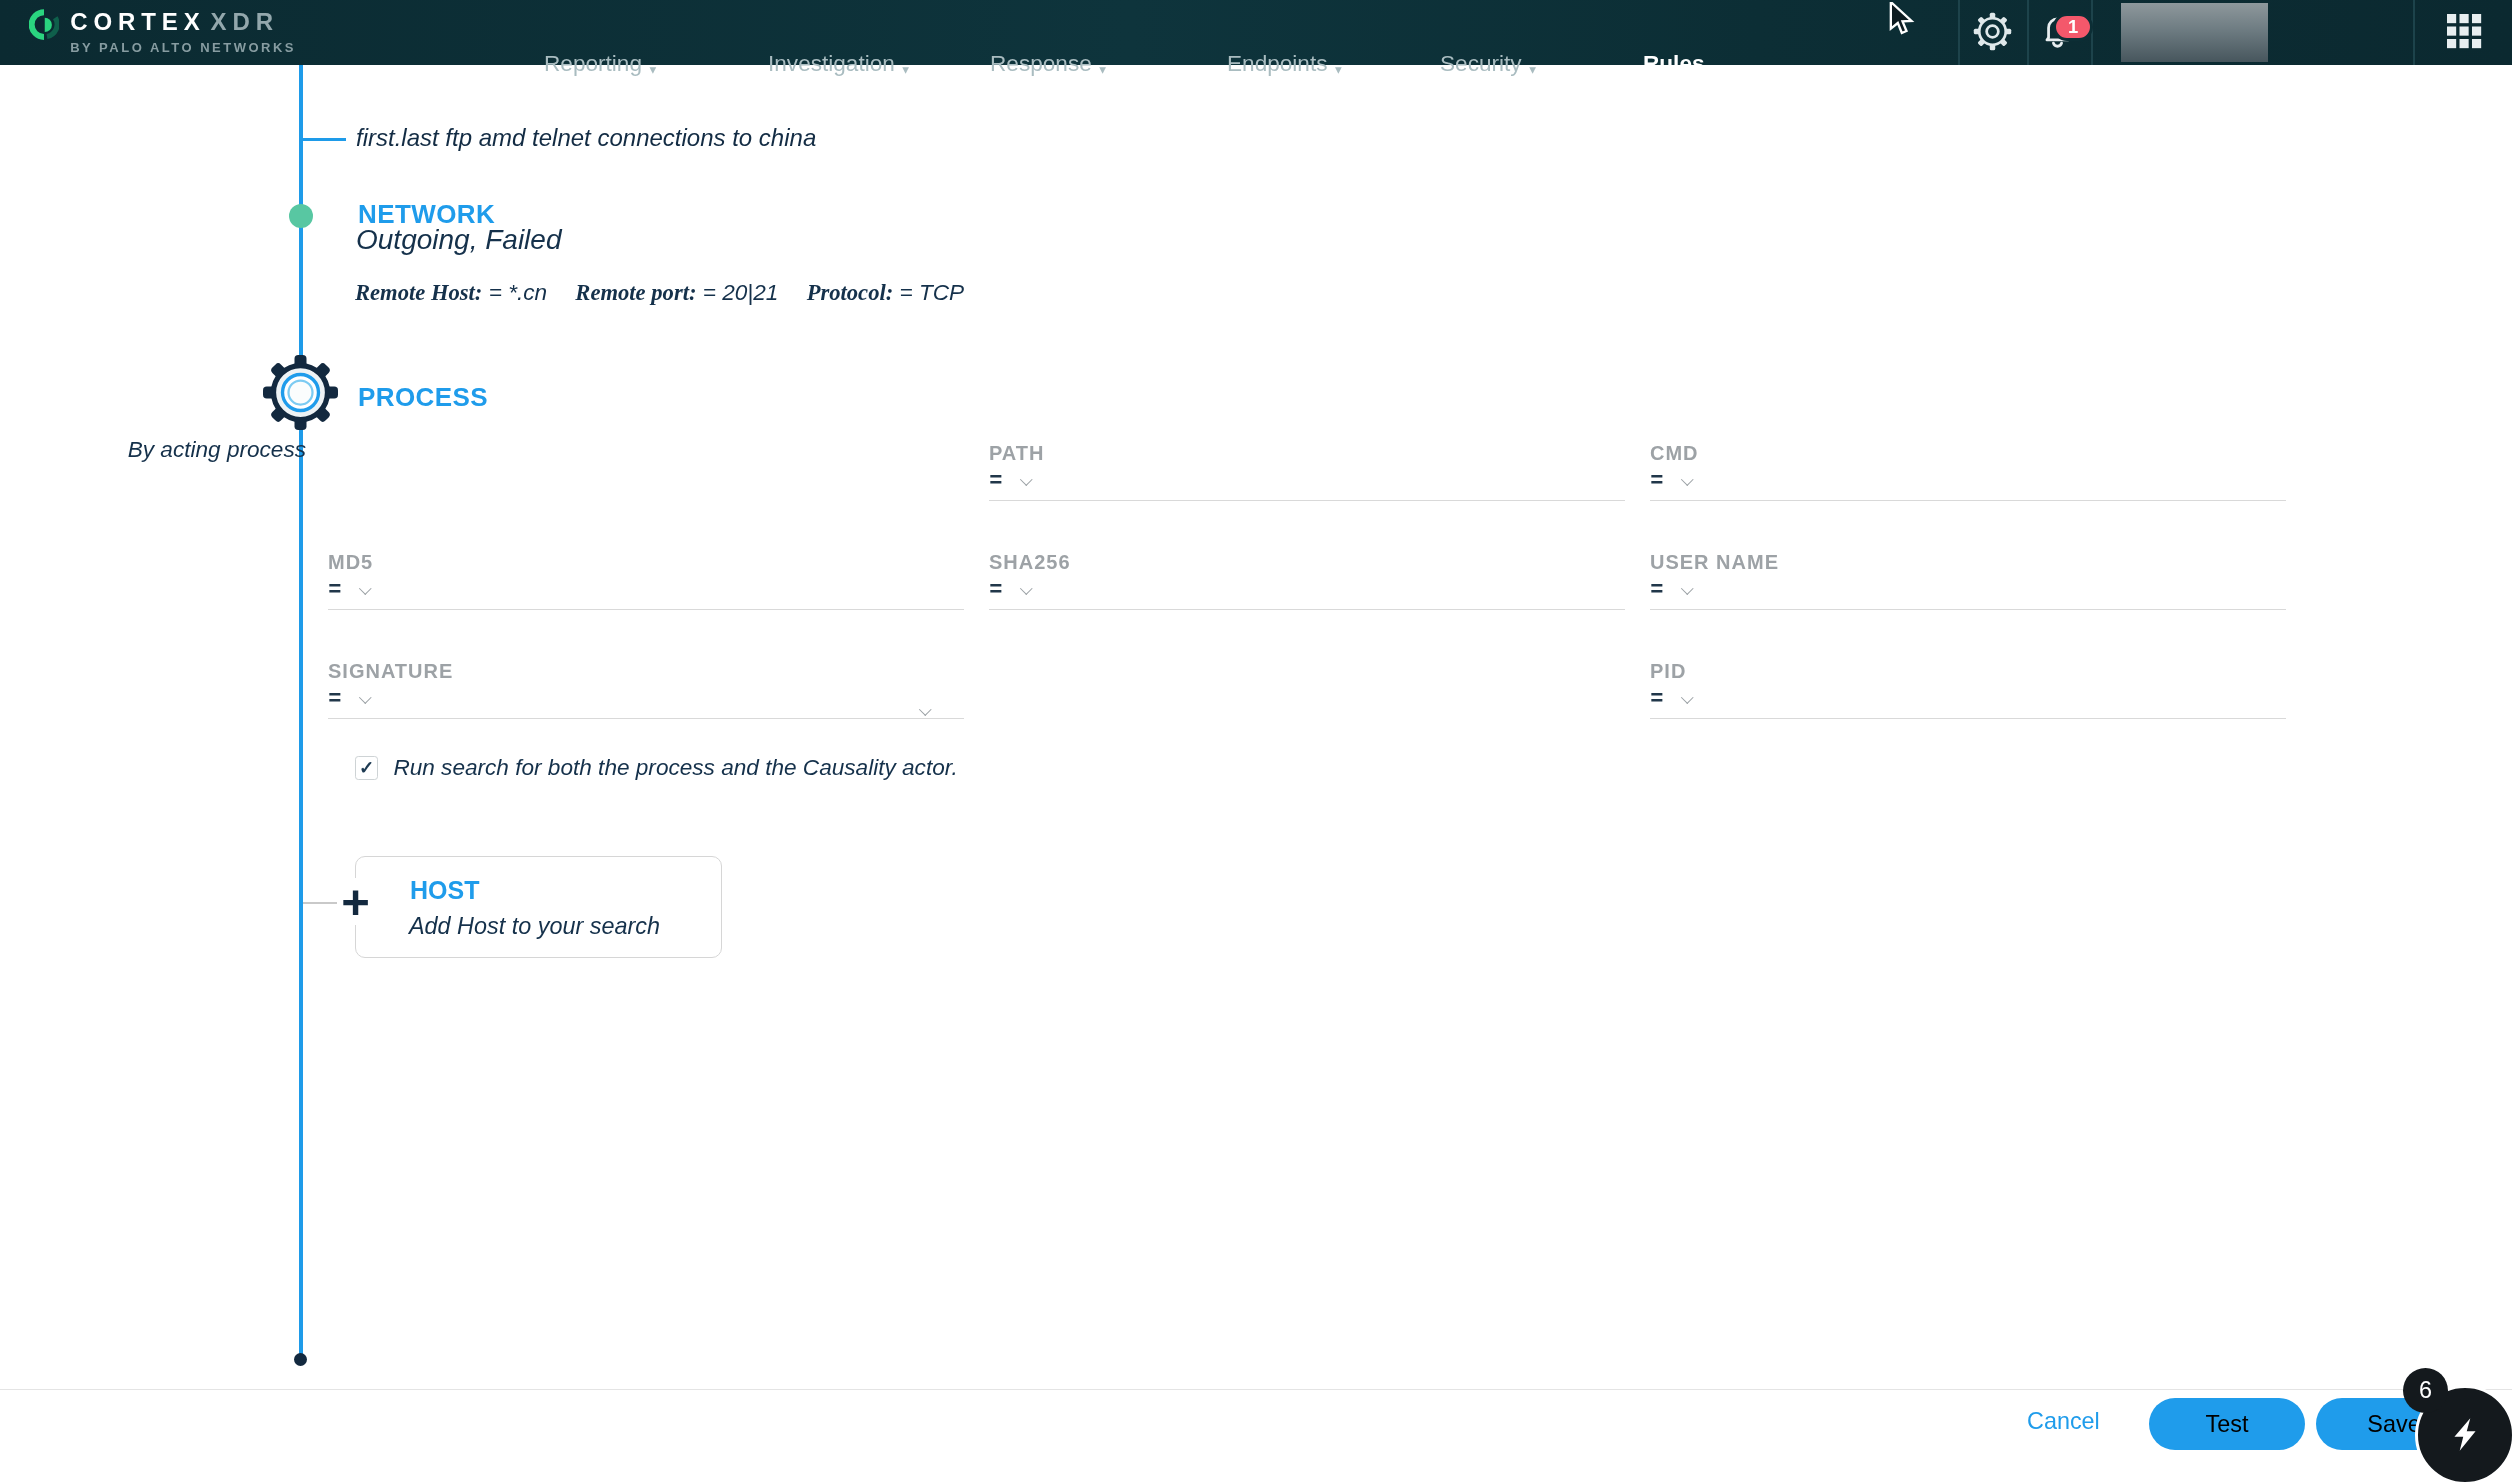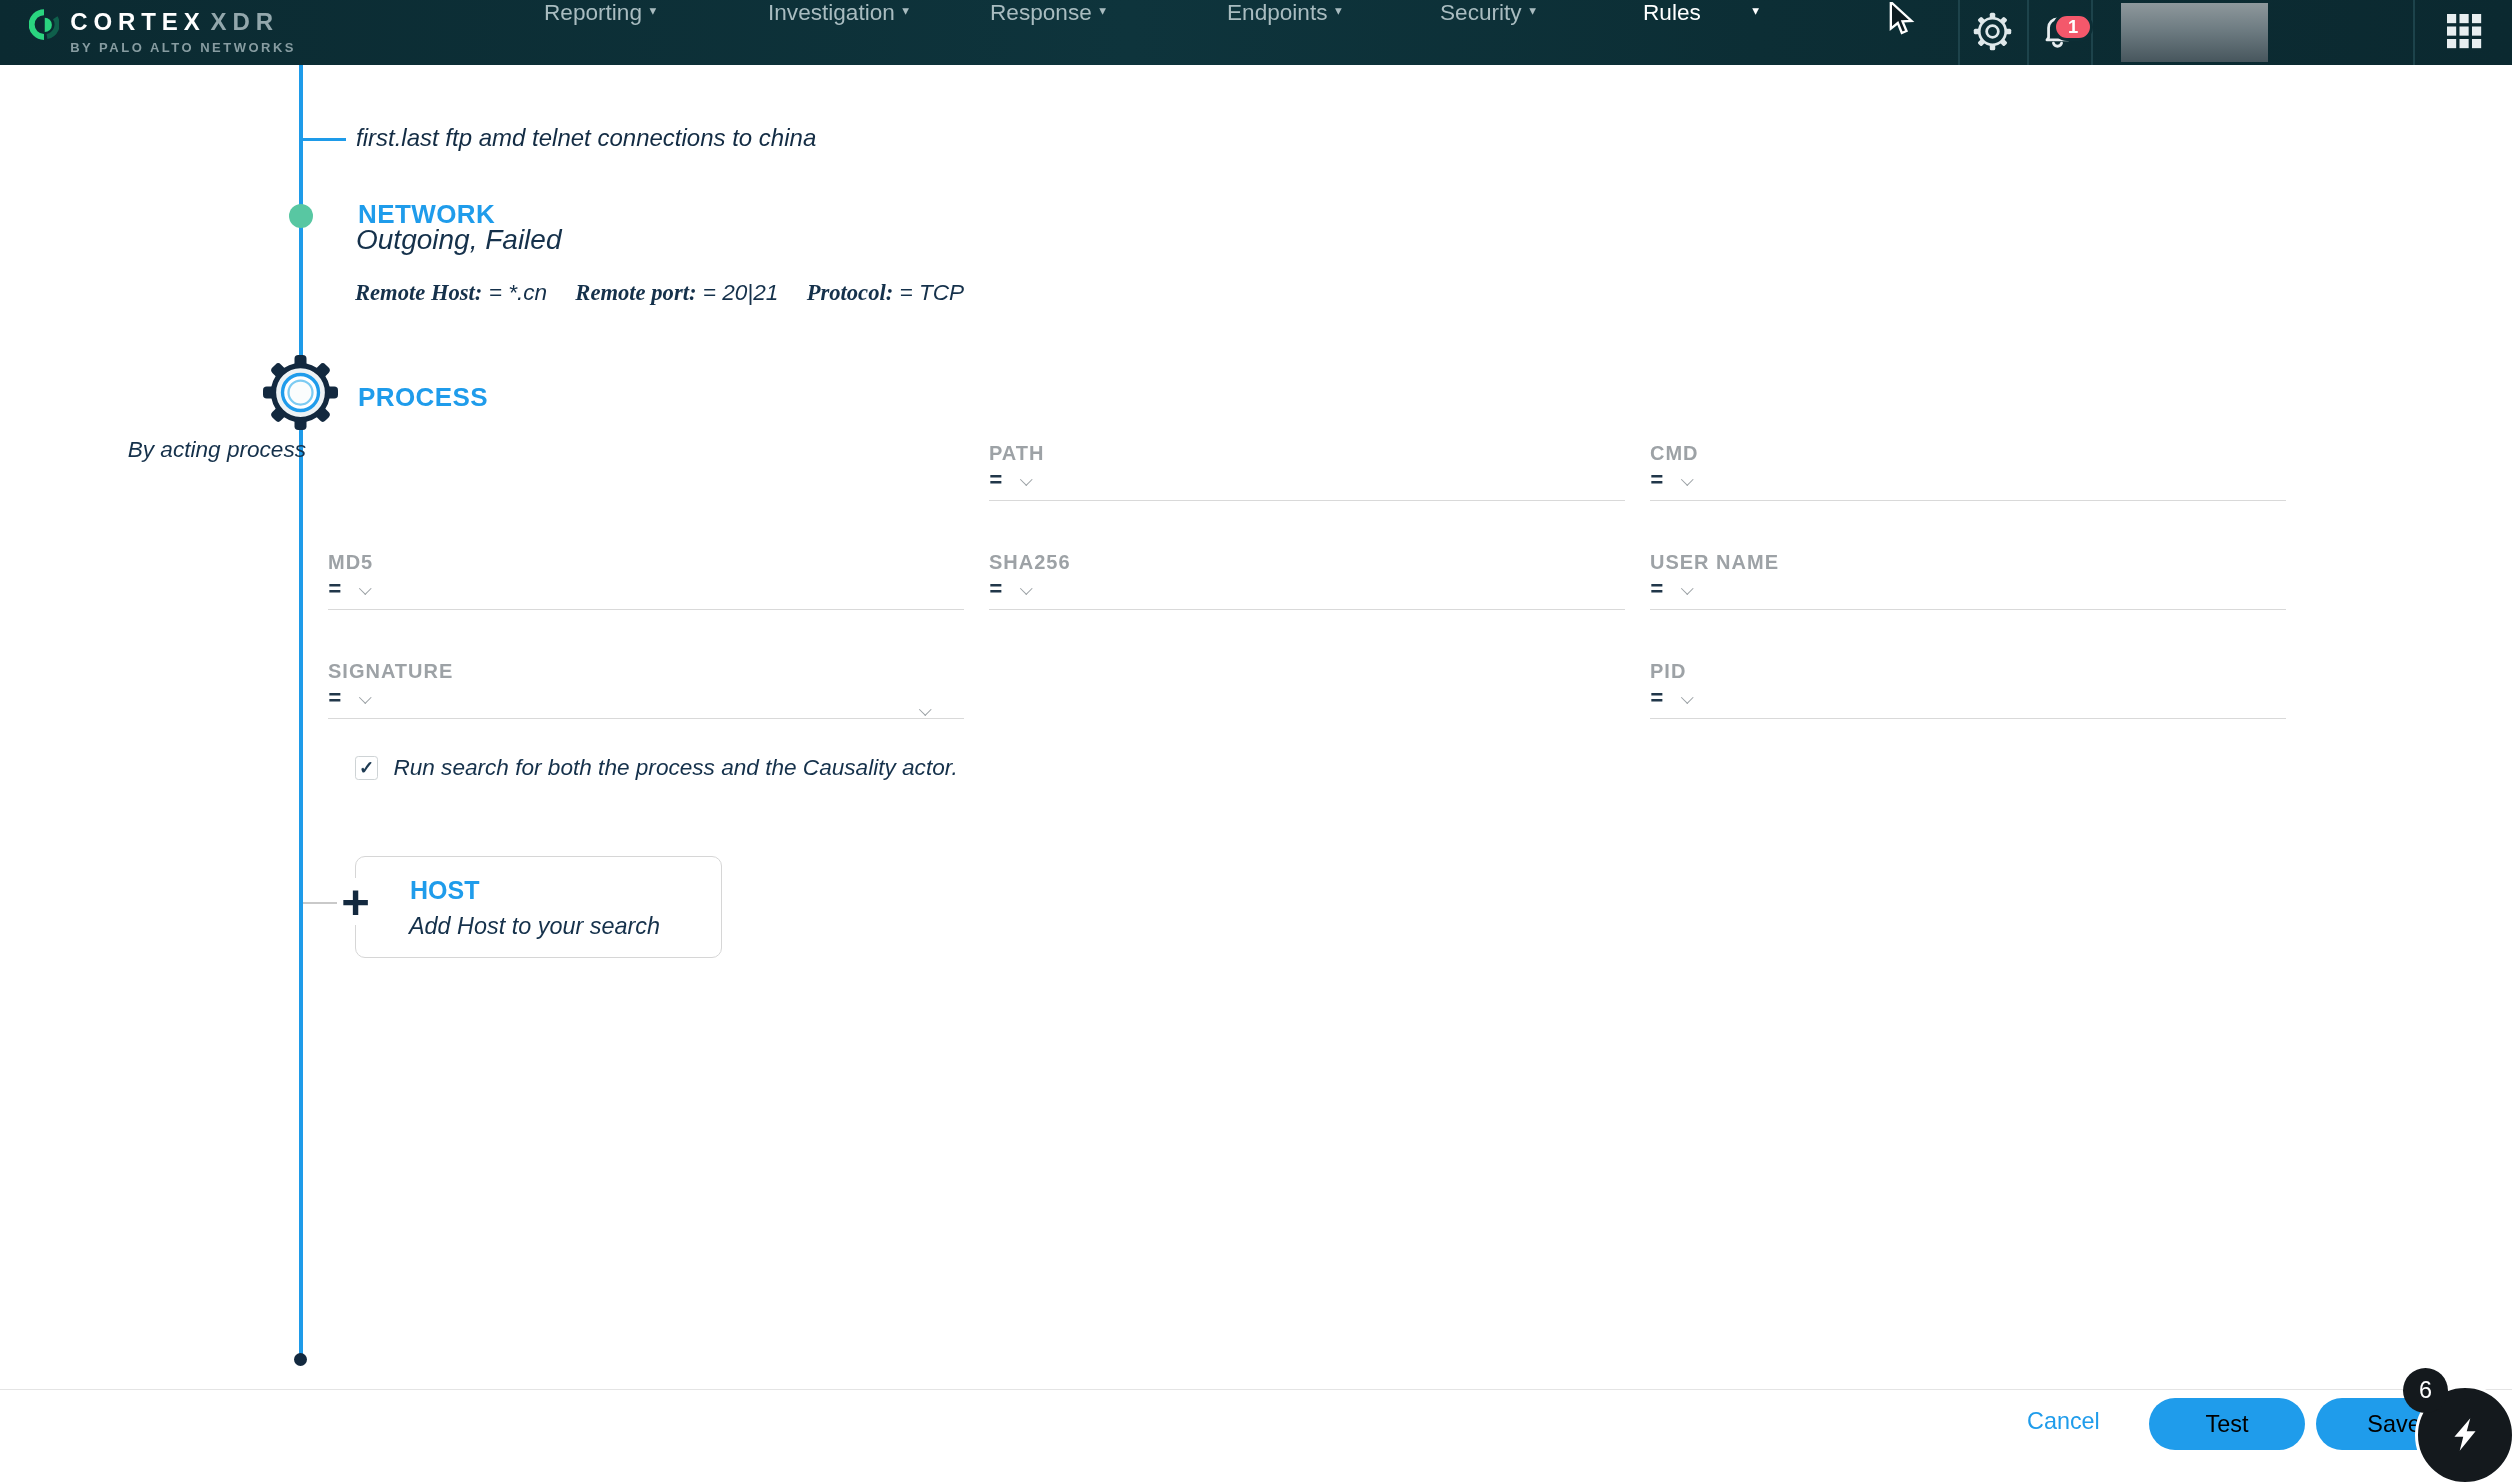--- a/index.html
+++ b/index.html
@@ -8,24 +8,24 @@
 
   
   .header { position:absolute; top:0; left:0; width:2512px; height:65px;
     background:linear-gradient(90deg,#0b2a31 0%,#0e343c 45%,#0c2e35 70%,#0b2930 100%); }
   .brand { position:absolute; left:28.5px; top:8.4px; display:flex; align-items:flex-start; }
   .brand-text { margin-left:11.7px; }
   .brand-line1 { font-size:24px; font-weight:bold; letter-spacing:5.9px; color:#ffffff; }
   .brand-line1 .xdr { color:#93a7ac; margin-left:5px; }
   .brand-line2 { font-size:13px; font-weight:bold; letter-spacing:2.5px; color:#879ca1; margin-top:3.3px; }
 
-  .nav-item { position:absolute; top:0; height:77px; display:flex; align-items:flex-start;
+  .nav-item { position:absolute; top:0; height:77px; display:flex; align-items:flex-end;
     font-size:22.6px; color:#a9bcc0; cursor:pointer; }
   .nav-item .caret { font-size:13.4px; margin-left:7.5px; margin-top:3.3px; color:#a9bcc0; }
-  .nav-item.active { color:#ffffff; font-weight:normal;gap:44px; }
+  .nav-item.active { color:#ffffff; font-weight:bold;gap:44px; }
   .nav-item.active .caret { color:#ffffff; }
 
   .hsep { position:absolute; top:0; width:1.7px; height:65px; background:#1d434b; }
 
   .icon-btn { position:absolute; top:0; height:65px; display:flex; align-items:center; justify-content:center; cursor:pointer; }
 
   .notif-badge { position:absolute; left:2053px; top:13.4px; width:40px; height:28px; border-radius:14.2px;
     background:#f4586b; border:3.3px solid #0c2e35; color:#fff; font-size:18.4px; font-weight:bold;
     display:flex; align-items:center; justify-content:center; }
 

